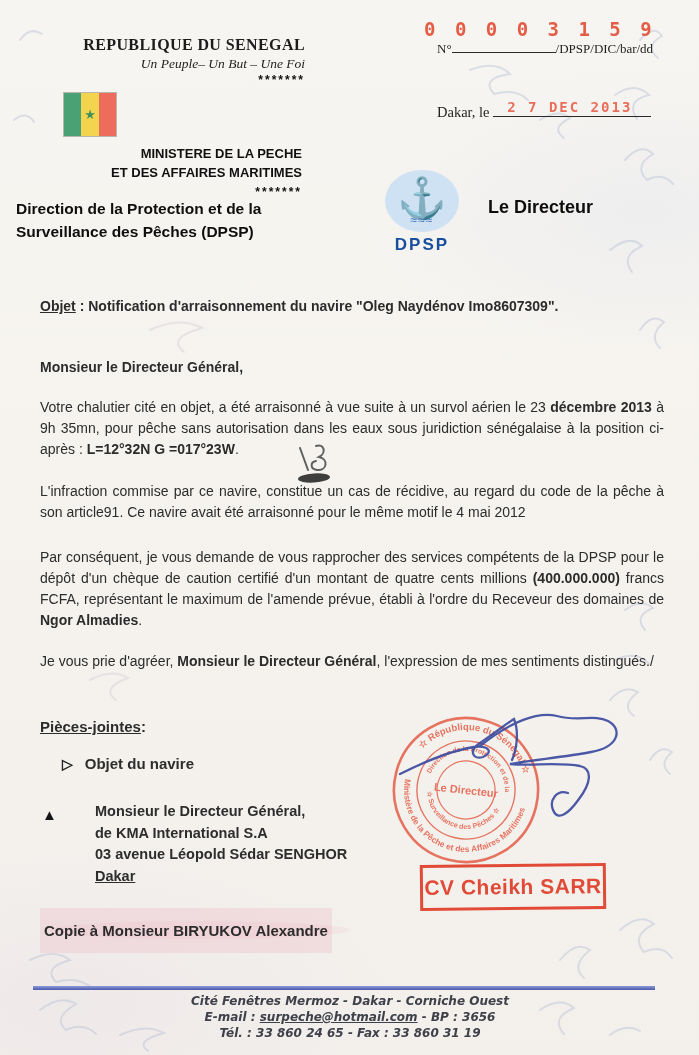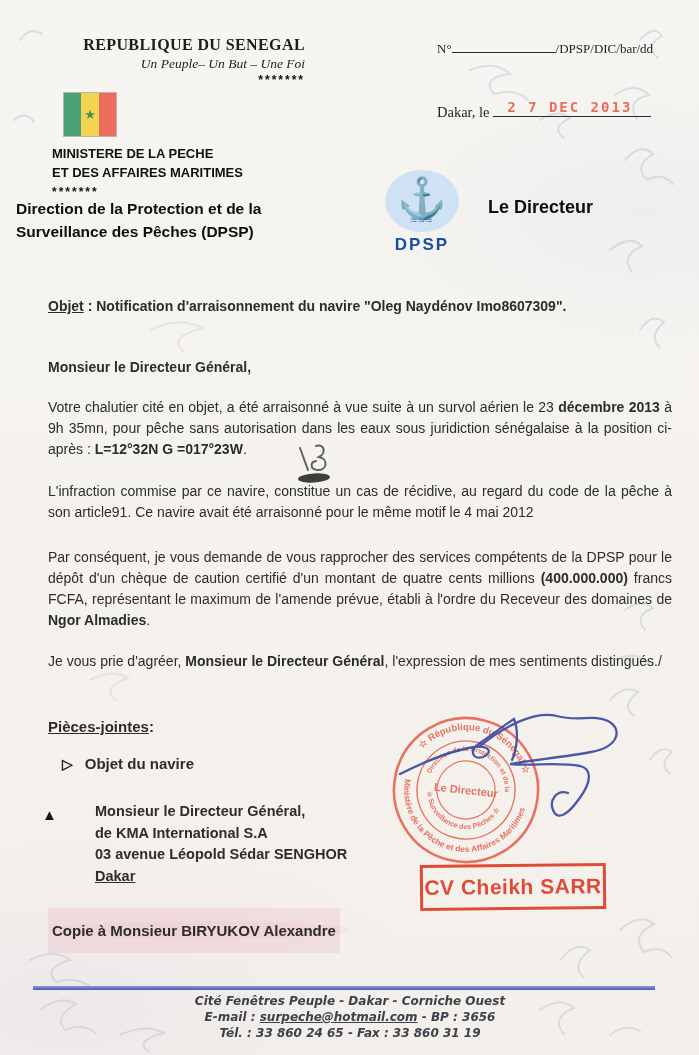--- a/index.html
+++ b/index.html
@@ -13,39 +13,39 @@
   }
   .abs{position:absolute;}
   
   .republic-block{left:55px; top:36px; width:250px; text-align:right;}
   .republic{font-family:"Liberation Serif", serif; font-weight:bold; font-size:16px; letter-spacing:.4px; color:#1c1c1c;}
   .motto{font-family:"Liberation Serif", serif; font-style:italic; font-size:13.5px; margin-top:2px; color:#222;}
   .stars{font-size:12px; font-weight:bold; letter-spacing:2px; margin-top:1px; color:#111;}
   .flag{left:64px; top:93px; width:52px; height:43px; display:flex; box-shadow:0 0 0 1px #b9b6ae;}
   .flag .g{flex:1; background:#4aa173;} .flag .y{flex:1; background:#f2d44e; position:relative;} .flag .r{flex:1; background:#ee6c5c;}
   .flag .star{position:absolute; left:50%; top:50%; transform:translate(-50%,-54%); color:#3f8f5f; font-size:13px;}
-  .ministry-block{left:52px; top:145px; width:250px; text-align:left; font-weight:bold; font-size:13px; line-height:1.45; color:#101010;}
+  .ministry-block{left:52px; top:145px; width:250px; text-align:right; font-weight:bold; font-size:13px; line-height:1.45; color:#101010;}
   .direction-block{left:16px; top:197px; width:345px; font-weight:bold; font-size:15.5px; line-height:1.5; color:#0e0e0e;}
   
   .serial{left:424px; top:18px; font-family:"DejaVu Sans Mono", monospace; font-weight:bold; font-size:19px; color:#e2472f; letter-spacing:4px; opacity:.88; white-space:nowrap;}
   .ref-line{left:437px; top:41px; font-family:"Liberation Serif", serif; font-size:13px; color:#1f1f1f; white-space:nowrap;}
   .blank{display:inline-block; border-bottom:1.3px solid #2a2a2a; vertical-align:baseline;}
   .ref-blank{width:104px;}
   .date-line{left:437px; top:99px; font-family:"Liberation Serif", serif; font-size:14.5px; color:#1f1f1f; white-space:nowrap;}
   .date-blank{width:158px; position:relative; height:17px;}
   .date-stamp{position:absolute; left:14px; bottom:1px; font-family:"DejaVu Sans Mono", monospace; font-weight:bold; font-size:14px; letter-spacing:2px; color:#e8604a; opacity:.9; white-space:nowrap;}
   
   .logo{left:383px; top:170px; width:78px; text-align:center;}
   .logo-ellipse{width:74px; height:62px; margin:0 auto; border-radius:50%; background:#cfe2f4; position:relative; overflow:hidden;}
   .anchor{position:absolute; left:50%; top:45%; transform:translate(-50%,-50%); font-size:40px; color:#1d3f7a; line-height:1;}
   .waves{position:absolute; left:50%; bottom:6px; transform:translateX(-50%); color:#3f6fb5; font-size:12px; letter-spacing:1px; line-height:1;}
   .logo-text{color:#164f9e; font-weight:bold; font-size:17px; letter-spacing:2px; margin-top:3px;}
   .director{left:488px; top:197px; font-weight:bold; font-size:18px; color:#0d0d0d;}
   
-  .bodyblk{left:48px; width:624px; font-size:14px; line-height:21px; text-align:justify; color:#2c2c2c;}
+  .bodyblk{left:40px; width:624px; font-size:14px; line-height:21px; text-align:justify; color:#2c2c2c;}
   .b{font-weight:bold;}
   .u{text-decoration:underline;}
   #subject{top:296px;} #salutation{top:357px; font-weight:bold;}
   #p1{top:397px;} #p2{top:481px;} #p3{top:547px;} #closing{top:651px;}
   #attach-label{top:716px; font-weight:bold; font-size:15px;}
   #attach-item{top:755px; left:62px; font-weight:bold; font-size:15px;}
   #attach-item .bullet{display:inline-block; margin-right:12px; font-size:14px; color:#222;}
   #recipient{top:801px; left:95px; font-weight:bold; font-size:14.5px; line-height:21.5px; text-align:left;}
   .tri-bullet{left:42px; top:806px; font-size:15px; color:#151515;}
   #copy-line{top:920px; font-weight:bold; font-size:15px;}
@@ -113,20 +113,21 @@
     <div>MINISTERE DE LA PECHE</div>
     <div>ET DES AFFAIRES MARITIMES</div>
     <div class="stars">*******</div>
   </div>
 
   <div class="abs direction-block">
     <div>Direction de la Protection et de la</div>
     <div>Surveillance des Pêches (DPSP)</div>
   </div>
 
+  <div class="abs serial">0 0 0 0 3 1 5 9</div>
 
   <div class="abs ref-line">
     <span>N°</span><span class="blank ref-blank"></span><span>/DPSP/DIC/bar/dd</span>
   </div>
 
   <div class="abs date-line">
     <span>Dakar, le</span>
     <span class="blank date-blank">
       <span class="date-stamp">2 7 DEC 2013</span>
     </span>
@@ -218,20 +219,20 @@
     <g fill="none" stroke="#38489e" stroke-width="2.3" stroke-linecap="round" opacity=".9">
       <path d="M 20,74 C 48,60 74,50 94,47 C 110,45 113,53 103,57 C 93,60 88,51 100,43 C 112,35 126,24 134,19 C 139,31 137,49 132,60"></path>
       <path d="M 100,46 C 130,22 158,11 177,16 C 198,22 214,14 228,21 C 243,29 239,47 211,52 C 186,57 151,60 130,64 C 151,66 180,62 200,66 C 213,69 211,83 199,99 C 189,113 178,122 173,110 C 169,100 177,89 188,93"></path>
     </g>
   </svg>
 
   <div class="abs name-stamp">CV Cheikh SARR</div>
 
   <div class="abs footer-rule"></div>
   <div class="abs footer-text">
-    <div>Cité Fenêtres Peuple - Dakar - Corniche Ouest</div>
+    <div>Cité Fenêtres Mermoz - Dakar - Corniche Ouest</div>
     <div>
       <span>E-mail : </span><span class="em">surpeche@hotmail.com</span><span> - BP : 3656</span>
     </div>
     <div>Tél. : 33 860 24 65 - Fax : 33 860 31 19</div>
   </div>
 
 </div>
 
 </body></html>

